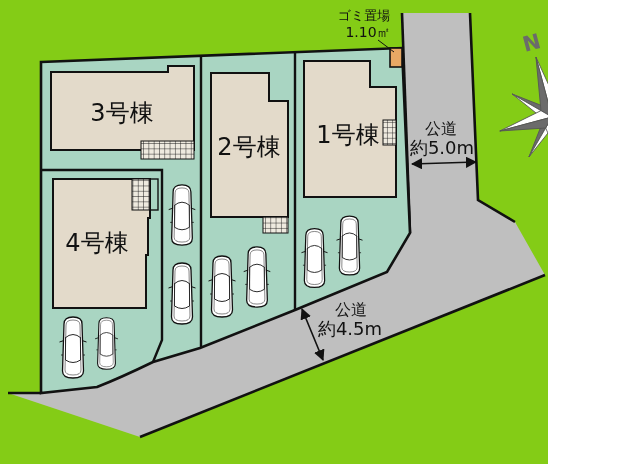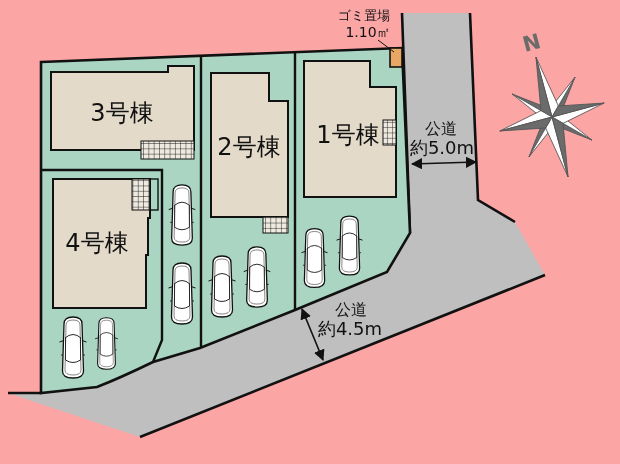--- a/index.html
+++ b/index.html
@@ -1,18 +1,18 @@
 <!DOCTYPE html>
 <html><head>
   <meta charset="utf-8">
   <style>
     html, body { margin: 0; padding: 0; background: #ffffff; }
     #plan-root {
-      position: relative; width: 620px; height: 464px; overflow: hidden;
-      background: #fca5a5;
+      position: relative; width: 548px; height: 464px; overflow: hidden;
+      background: #84cc16;
       font-family: "DejaVu Sans", "Liberation Sans", sans-serif;
     }
     svg { display: block; }
     .lot { fill: #A9D5C2; }
     .road { fill: #BFBFBF; }
     .edge { fill: none; stroke: #111111; stroke-width: 2.6; stroke-linejoin: miter; }
     .divider { fill: none; stroke: #111111; stroke-width: 2.4; }
     .bldg { fill: #E3DACA; stroke: #111111; stroke-width: 2; }
     .grid { fill: url(#gridpat); stroke: #111111; stroke-width: 1; }
     .porch { fill: none; stroke: #111111; stroke-width: 1.4; }

